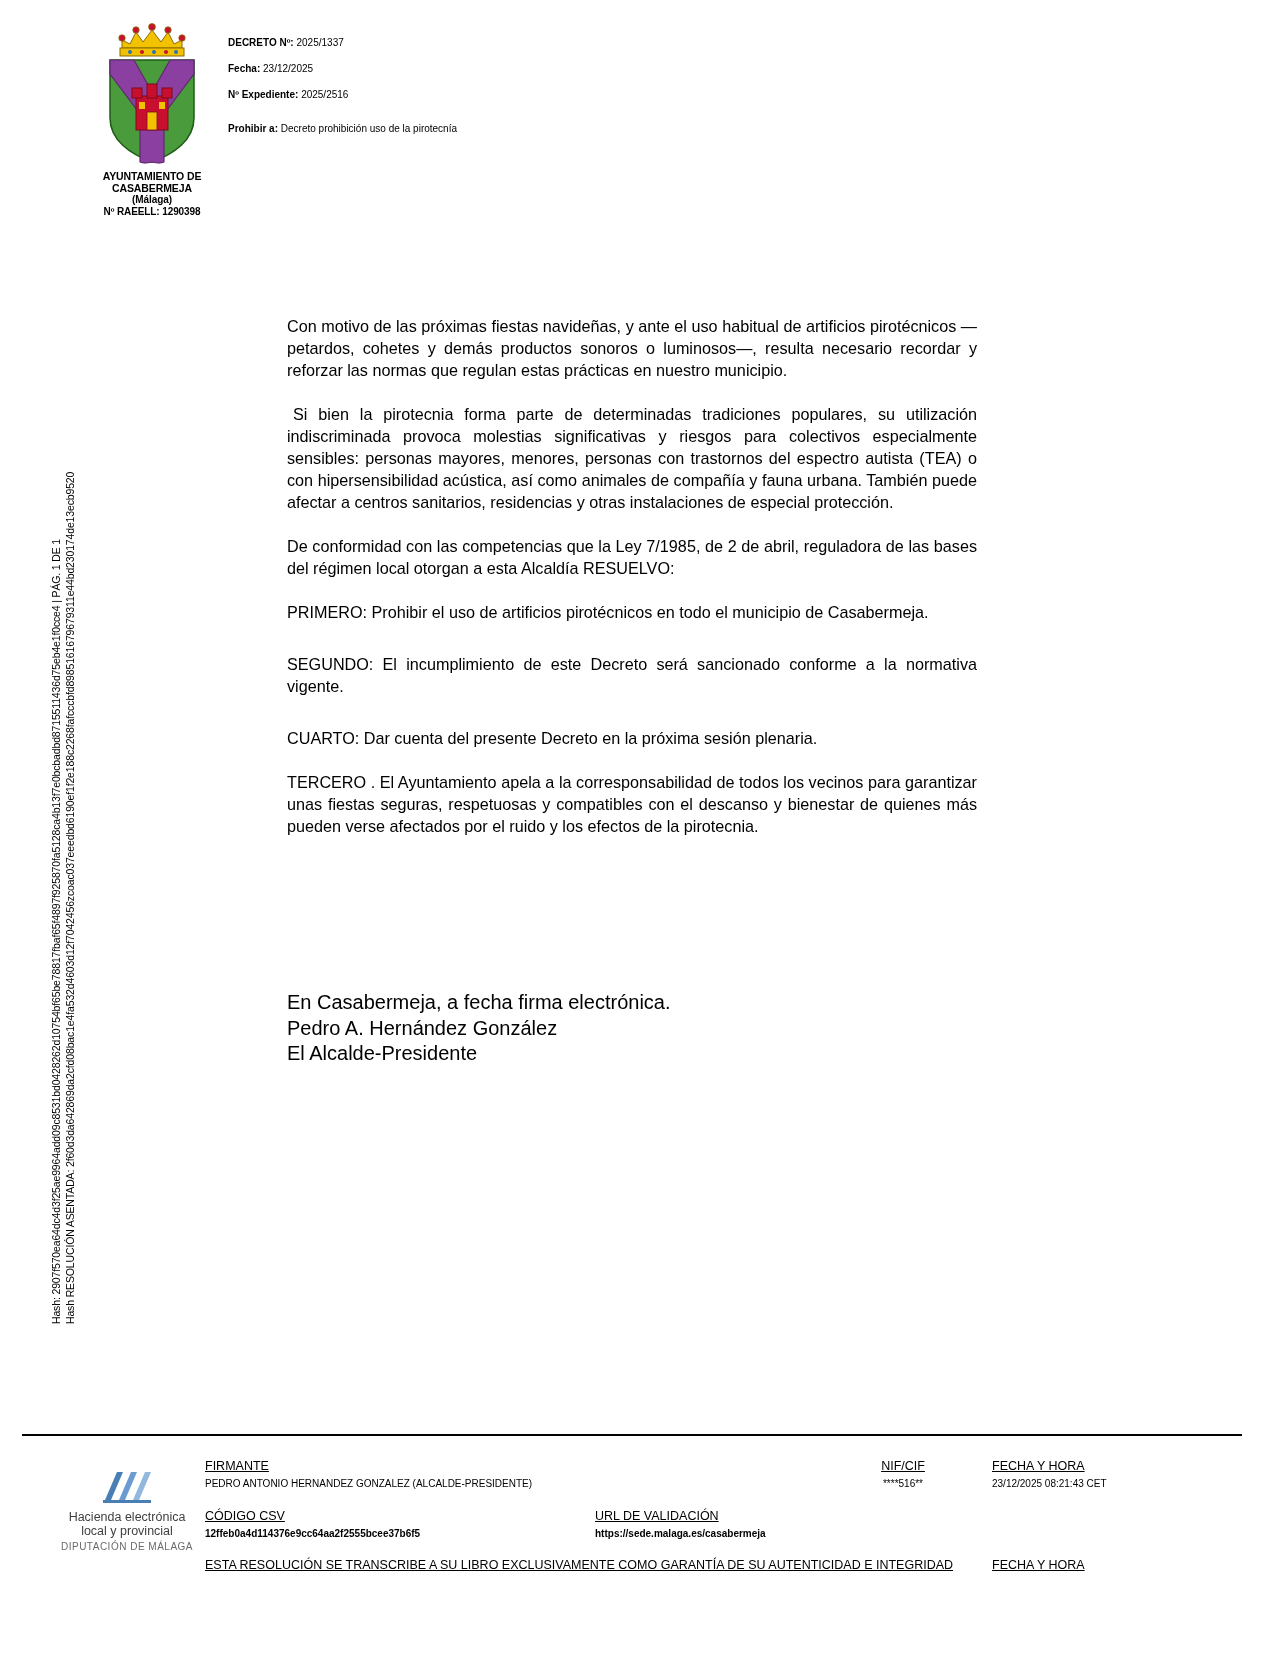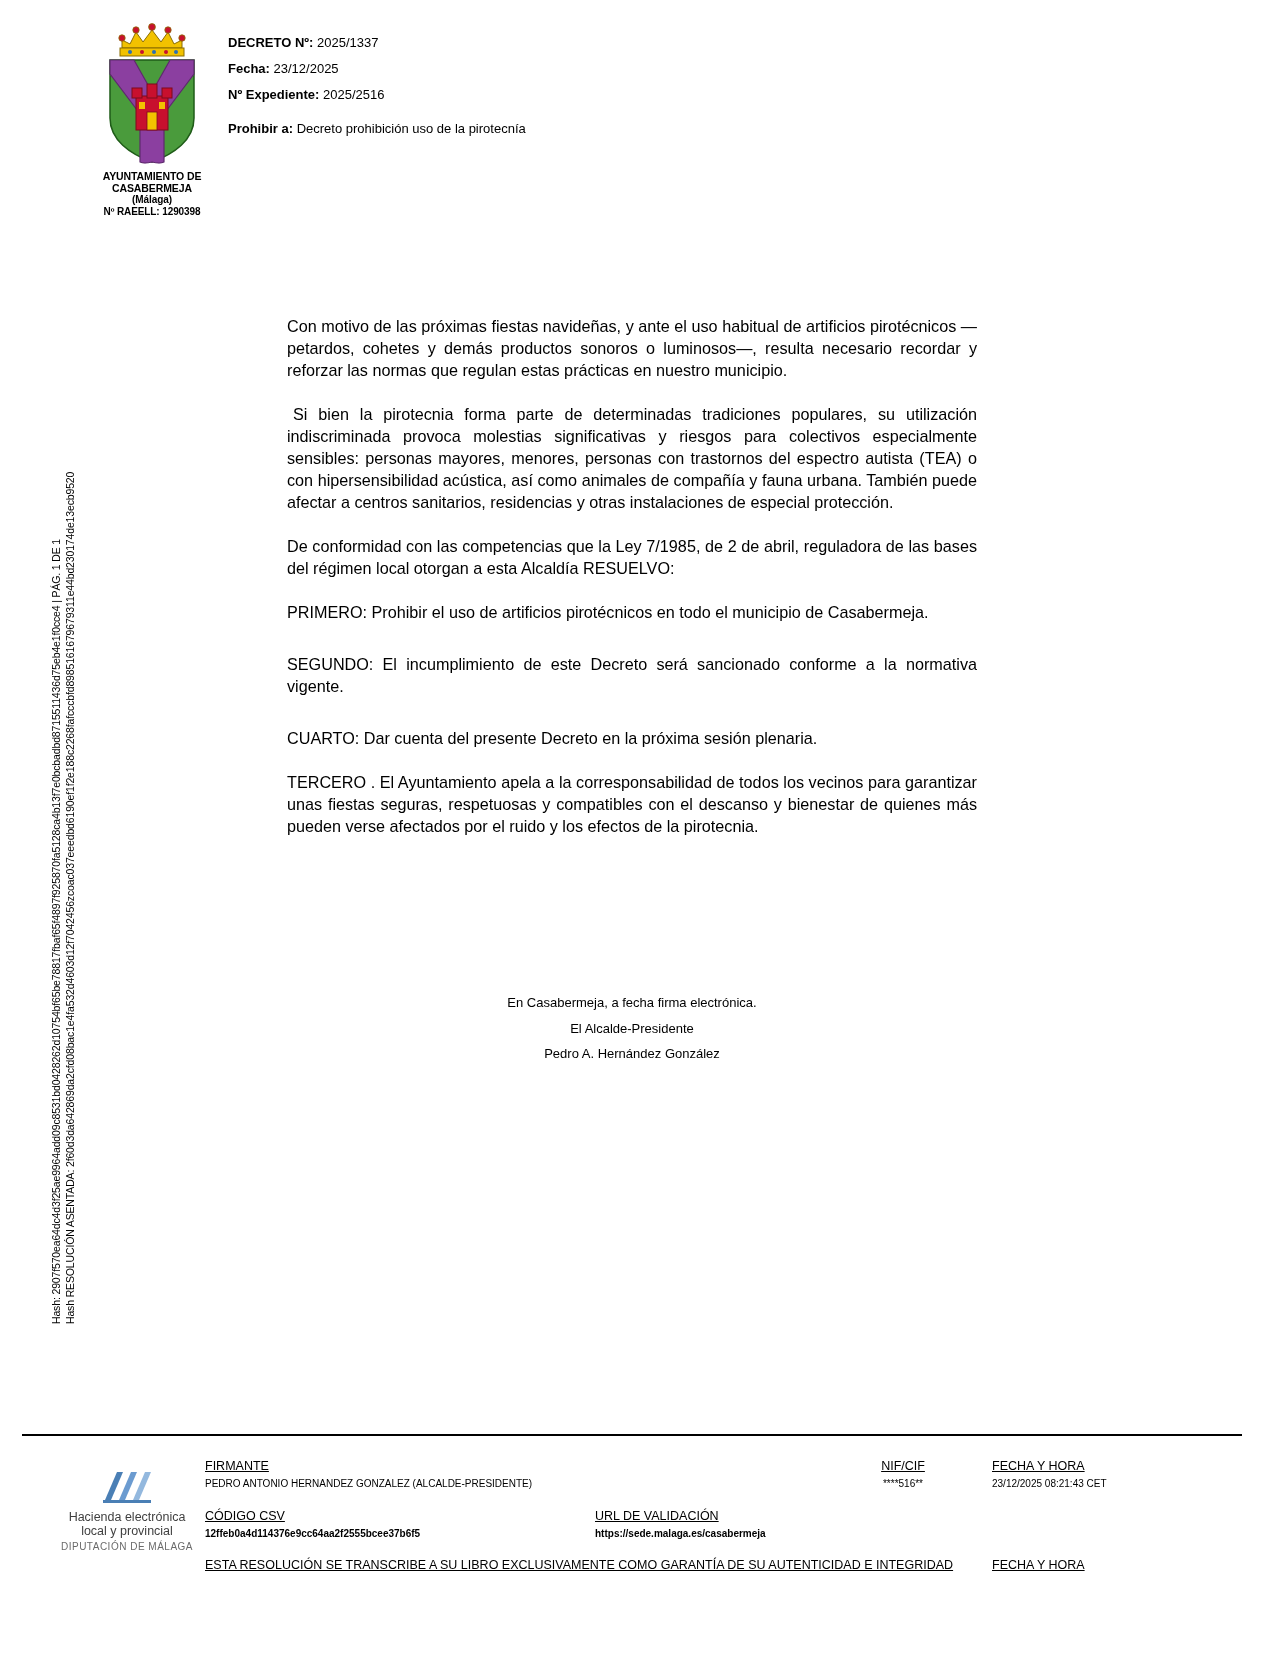--- a/index.html
+++ b/index.html
@@ -50,21 +50,21 @@
   .crest-caption .sub {
     font-weight: bold;
     font-size: 10px;
   }
 
   .meta {
     position: absolute;
     left: 228px;
     top: 30px;
     width: 720px;
-    font-size: 13px;
+    font-size: 10px;
     line-height: 26px;
   }
   .meta .row { white-space: nowrap; }
   .meta .lbl { font-weight: bold; }
   .meta .ref { margin-top: 8px; }
 
   
   .side-hash {
     position: absolute;
     left: -557px;
@@ -94,22 +94,22 @@
     margin: 0 0 22px 0;
   }
   .body-text p.gap-lg { margin-bottom: 30px; }
   .body-text p.indent-sp { text-indent: 6px; }
 
   .signature {
     position: absolute;
     left: 287px;
     top: 990px;
     width: 690px;
-    text-align: center;
-    font-size: 13px;
+    text-align: left;
+    font-size: 20px;
     line-height: 25.5px;
   }
 
   
   .footer {
     position: absolute;
     left: 0;
     bottom: 0;
     width: 1264px;
     height: 240px;
@@ -256,22 +256,22 @@
   <p class="indent-sp"> Si bien la pirotecnia forma parte de determinadas tradiciones populares, su utilización indiscriminada provoca molestias significativas y riesgos para colectivos especialmente sensibles: personas mayores, menores, personas con trastornos del espectro autista (TEA) o con hipersensibilidad acústica, así como animales de compañía y fauna urbana. También puede afectar a centros sanitarios, residencias y otras instalaciones de especial protección.</p>
   <p>De conformidad con las competencias que la Ley 7/1985, de 2 de abril, reguladora de las bases del régimen local otorgan a esta Alcaldía RESUELVO:</p>
   <p class="gap-lg">PRIMERO: Prohibir el uso de artificios pirotécnicos en todo el municipio de Casabermeja.</p>
   <p class="gap-lg">SEGUNDO: El incumplimiento de este Decreto será sancionado conforme a la normativa vigente.</p>
   <p>CUARTO: Dar cuenta del presente Decreto en la próxima sesión plenaria.</p>
   <p>TERCERO . El Ayuntamiento apela a la corresponsabilidad de todos los vecinos para garantizar unas fiestas seguras, respetuosas y compatibles con el descanso y bienestar de quienes más pueden verse afectados por el ruido y los efectos de la pirotecnia.</p>
 </div>
 
 <div class="signature">
   <div>En Casabermeja, a fecha firma electrónica.</div>
+  <div>Pedro A. Hernández González</div>
   <div>El Alcalde-Presidente</div>
-  <div>Pedro A. Hernández González</div>
 </div>
 
 <div class="footer">
   <div class="footer-rule"></div>
 
   <div class="footer-logo">
     <div class="mark">
       <svg viewBox="0 0 56 40" width="56" height="40" xmlns="http://www.w3.org/2000/svg">
         <path d="M6 34 L18 6 L24 6 L12 34 Z" fill="#4a7fb5"></path>
         <path d="M20 34 L32 6 L38 6 L26 34 Z" fill="#6b9bd0"></path>

